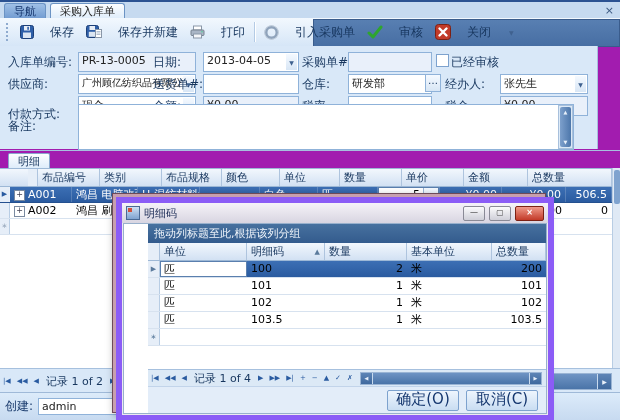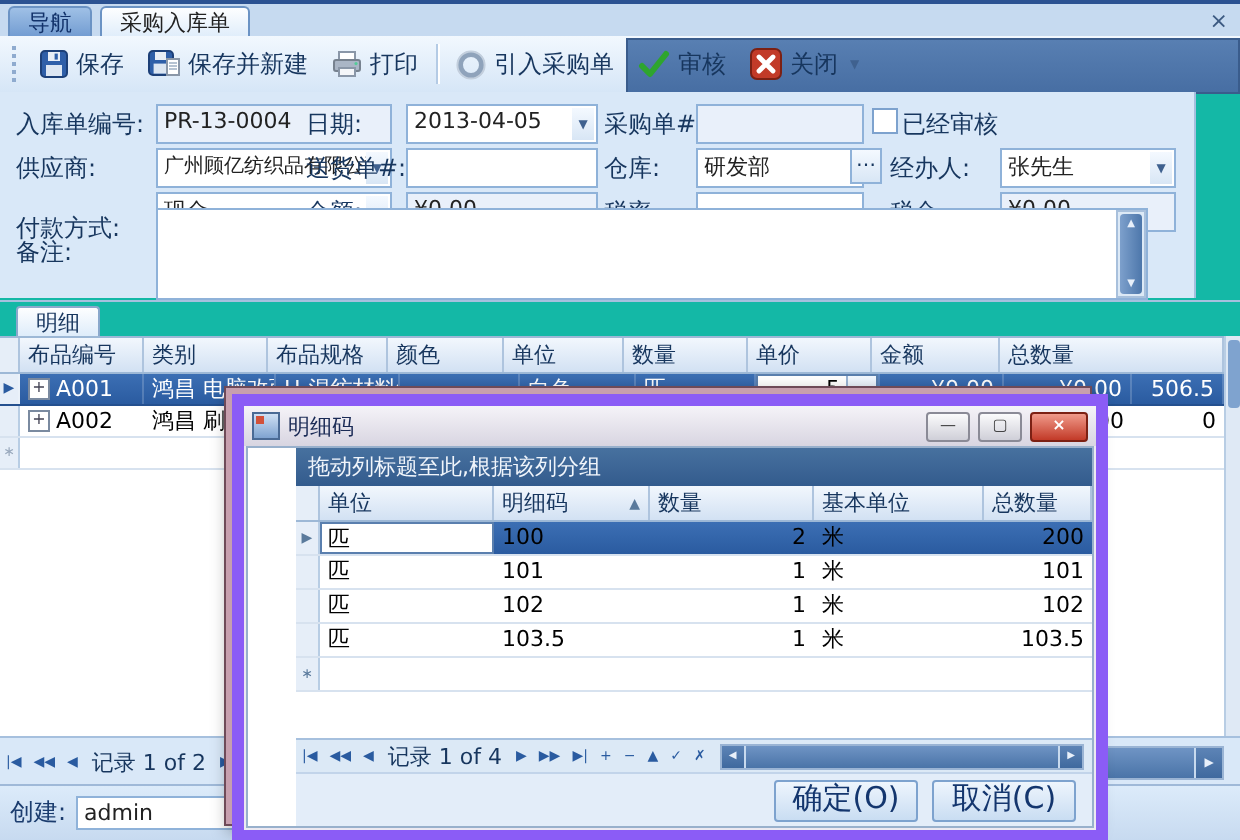--- a/index.html
+++ b/index.html
@@ -1,36 +1,36 @@
 <!DOCTYPE html>
 <html><head>
 <meta charset="utf-8">
 <style>
   html,body{margin:0;padding:0;}
   #app{position:relative;width:620px;height:420px;overflow:hidden;
        font-family:"DejaVu Sans","Liberation Sans",sans-serif;font-size:12px;
-       background:#14b8a6;color:#1b3c6e;text-decoration:underline;}
+       background:#a21caf;color:#1b3c6e;text-decoration:underline;}
   
   .tabstrip{position:absolute;left:0;top:0;width:620px;height:18px;
             background:#c6daf0;border-top:2px solid #2b5292;display:flex;align-items:flex-end;}
   .tab{height:16px;line-height:16px;padding:0 9px;margin-left:4px;font-size:11px;
        border:1px solid #6b93c4;border-bottom:none;border-radius:3px 3px 0 0;display:flex;align-items:center;gap:4px;}
   .tab.nav{background:linear-gradient(#9fc0e6,#6d98cf);color:#12326a;}
   .tab.doc{background:linear-gradient(#fdfeff,#dcebfa);color:#222;flex-direction:column;}
   .tabx{width:11px;height:11px;border:1px solid #5580b4;background:#eef4fc;color:#2d5globală;
         color:#2d5aa0;font-size:9px;line-height:10px;text-align:center;border-radius:2px;}
   .strip-close{position:absolute;right:6px;top:3px;font-size:11px;color:#3c5a82;line-height:11px;}
   
   .toolbar{position:absolute;left:0;top:18px;width:620px;height:28px;
            background:linear-gradient(#f2f8fe,#d6e6f7);border-bottom:1px solid #b0c8e2;}
   .tb-dark{position:absolute;left:313px;top:1px;right:0;height:26px;
            background:linear-gradient(#587fb2,#476ea3);border:1px solid #3a5c8c;}
   .tb-inner{position:absolute;left:0;top:0;height:28px;display:flex;align-items:center;padding-left:3px;}
   .grip{width:3px;height:18px;margin:0 3px;border-left:2px dotted #8fabcf;}
-  .tbtn{display:flex;align-items:center;gap:4px;padding:3px 6px;color:#17365e;font-size:12px;border-radius:2px;}
+  .tbtn{display:flex;align-items:center;gap:16px;padding:3px 6px;color:#17365e;font-size:12px;border-radius:2px;}
   .tsep{width:1px;height:20px;background:#b4cbe5;margin:0 3px;box-shadow:1px 0 0 #fff;}
   .caret{font-size:6px;color:#3f618f;margin-left:2px;}
   
   .formpanel{position:absolute;left:0;top:46px;width:597px;height:103px;
              background:#d9e8f8;border-right:1px solid #a6c0de;}
   .flabel{position:absolute;font-size:12px;color:#17365e;white-space:nowrap;}
   .ffield{position:absolute;height:16px;border:1px solid #8fb2d9;background:#fff;
           font-size:11px;color:#222;padding:1px 3px;white-space:nowrap;overflow:hidden;}
   .ffield.ro{background:#e9f0fa;}
   .ffield .dd{position:absolute;right:1px;top:1px;bottom:1px;width:11px;display:flex;align-items:center;justify-content:center;
@@ -44,21 +44,21 @@
           border-radius:2px;color:#e8f0fa;font-size:5px;display:flex;flex-direction:column;justify-content:space-between;align-items:center;padding:2px 0;}
   
   .splitline{position:absolute;left:0;top:150px;width:620px;height:1px;background:#a6c0de;}
   .dtab{position:absolute;left:8px;top:153px;height:15px;line-height:15px;padding:0 9px;font-size:11px;color:#17365e;
         background:linear-gradient(#fdfeff,#dcebfa);border:1px solid #8aa8cc;border-bottom:none;border-radius:2px 2px 0 0;}
   
   .grid{position:absolute;left:0;top:168px;width:612px;height:200px;background:#fff;border-top:1px solid #9db8d6;}
   .g-vscroll{position:absolute;left:612px;top:168px;width:8px;height:200px;background:#dfe9f5;border-left:1px solid #b8cde4;}
   .g-vthumb{position:absolute;left:1px;width:6px;top:2px;height:34px;background:#7fa3cf;border-radius:2px;}
   .grow{display:flex;height:15px;line-height:15px;font-size:11px;color:#000;border-bottom:1px solid #d7e2ef;}
-  .ghead{height:17px;line-height:17px;background:linear-gradient(#f2f7fd,#d2e1f3);color:#17365e;border-bottom:1px solid #9db8d6;}
+  .ghead{height:17px;line-height:17px;background:linear-gradient(#f2f7fd,#d2e1f3);color:#17365e;border-bottom:1px solid #9db8d6;padding-left:28px;}
   .ghead .gc{border-right:1px solid #aec4de;}
   .gc{padding:0 4px;overflow:hidden;white-space:nowrap;box-sizing:border-box;}
   .gind{width:10px;flex:none;background:#e6eef8;border-right:1px solid #b8cde4;padding:0;text-align:center;font-size:7px;color:#5a7a9c;}
   .gc0{width:62px;flex:none}.gc1{width:66px;flex:none}.gc2{width:62px;flex:none}.gc3{width:60px;flex:none}
   .gc4{width:58px;flex:none}.gc5{width:60px;flex:none}.gc6{width:62px;flex:none}.gc7{width:62px;flex:none}
   .gc8{width:64px;flex:none}.gc9{flex:1}
   .num{text-align:right;}
   .sel{background:linear-gradient(#3c6fb4,#2a5ba0);color:#fff;border-bottom:1px solid #24508f;}
   .sel .gc{border-right:1px solid rgba(255,255,255,.18);}
   .sel .gind{background:#e6eef8;color:#2a5ba0;}
@@ -192,21 +192,21 @@
           </svg>
         <span>关闭</span>
         <span class="caret">▼</span>
       </div>
     </div>
   </div>
 
   <div class="formpanel">
 
     <span class="flabel" style="left:8px;top:8px">入库单编号:</span>
-    <div class="ffield ro" style="left:78px;top:6px;width:110px"><span>PR-13-0004</span></div>
+    <div class="ffield ro" style="left:78px;top:6px;width:110px"><span>PR-13-0005</span></div>
     <span class="flabel" style="left:153px;top:8px">日期:</span>
     <div class="ffield" style="left:203px;top:6px;width:88px"><span>2013-04-05</span><span class="dd">▼</span></div>
     <span class="flabel" style="left:302px;top:8px">采购单#:</span>
     <div class="ffield ro" style="left:348px;top:6px;width:76px"><span></span></div>
     <div class="checkbox" style="left:436px;top:8px"></div>
     <span class="flabel" style="left:451px;top:8px">已经审核</span>
 
     <span class="flabel" style="left:8px;top:30px">供应商:</span>
     <div class="ffield" style="left:78px;top:28px;width:110px;font-size:10px"><span>广州顾亿纺织品有限公司</span><span class="dd">▼</span></div>
     <span class="flabel" style="left:153px;top:30px">送货单#:</span>

